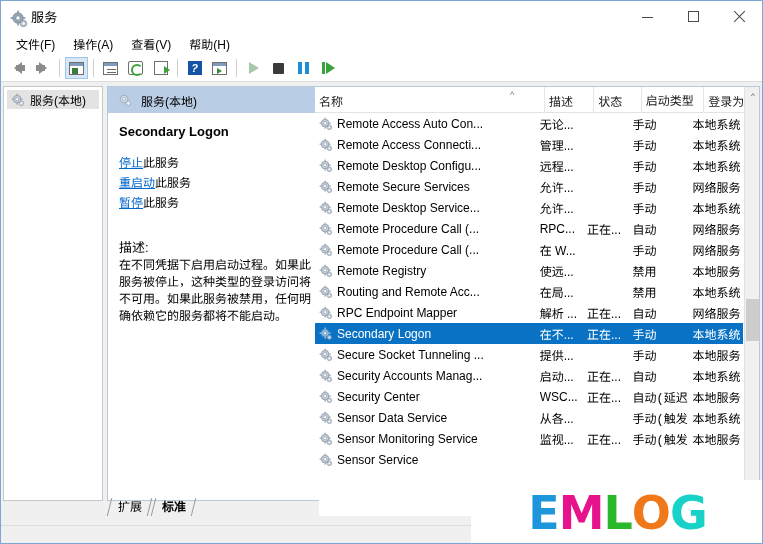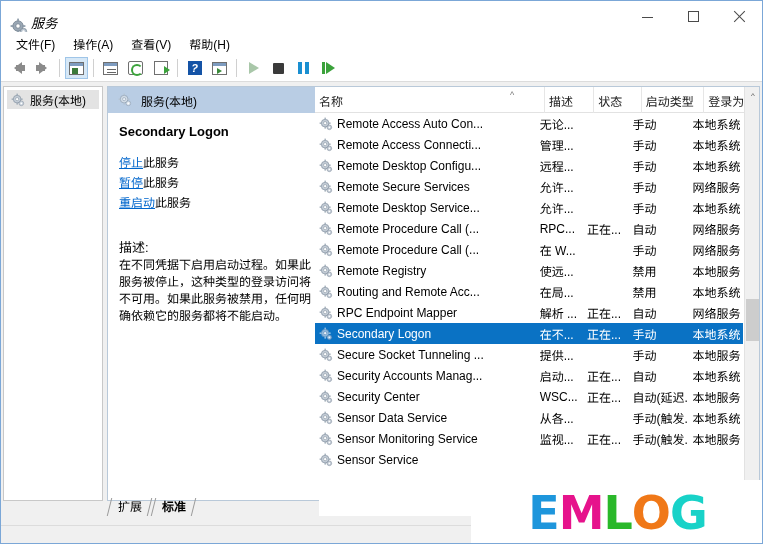--- a/index.html
+++ b/index.html
@@ -27,23 +27,22 @@
   }
 
   
   .titlebar {
     position: absolute;
     left: 0; top: 0;
     width: 761px;
     height: 31px;
     background: #ffffff;
     display: flex;
-    align-items: flex-end;
-    box-sizing: border-box;
-    font-style: italic;
+    align-items: center;
+    box-sizing: border-box;
   }
   .title-icon {
     width: 18px; height: 18px;
     margin-left: 9px;
     margin-right: 7px;
     position: relative;
     flex: 0 0 auto;
   }
   .title-text {
     font-size: 13px;
@@ -401,21 +400,21 @@
     font-size: 12px;
     box-sizing: border-box;
     white-space: nowrap;
     justify-content: center;
   }
   .row.sel { background: #0a72c4; color: #ffffff; }
   .cell { overflow: hidden; text-overflow: clip; white-space: nowrap; box-sizing: border-box; }
   .c-name   { width: 244px; display:flex; align-items:center; padding-left: 4px; }
   .c-desc   { width: 52px; padding-left: 4px; }
   .c-status { width: 50px; padding-left: 4px; }
-  .c-start  { width: 66px; padding-left: 4px; }
+  .c-start  { width: 66px; padding-left: 4px; font-family: Liberation Mono, monospace; }
   .c-logon  { width: 60px; padding-left: 4px; }
   .c-name .gear { margin-right: 4px; flex: 0 0 auto; }
 
   
   .gear {
     width: 14px; height: 14px;
     display: inline-block;
     position: relative;
     flex: 0 0 auto;
   }
@@ -645,24 +644,24 @@
           </span>
           <span>服务(本地)</span>
         </div>
         <div class="details-body">
           <div class="svc-title">Secondary Logon</div>
 
           <div class="link-line">
             <span class="link">停止</span><span>此服务</span>
           </div>
           <div class="link-line">
-            <span class="link">暂停</span><span>此服务</span>
+            <span class="link">重启动</span><span>此服务</span>
           </div>
           <div class="link-line">
-            <span class="link">重启动</span><span>此服务</span>
+            <span class="link">暂停</span><span>此服务</span>
           </div>
 
           <div class="desc-label">描述:</div>
           <div class="desc-text">在不同凭据下启用启动过程。如果此服务被停止，这种类型的登录访问将不可用。如果此服务被禁用，任何明确依赖它的服务都将不能启动。</div>
         </div>
       </div>
 
       <div class="listpane">
         <div class="list-headrow">
           <div class="hcell c-name">

